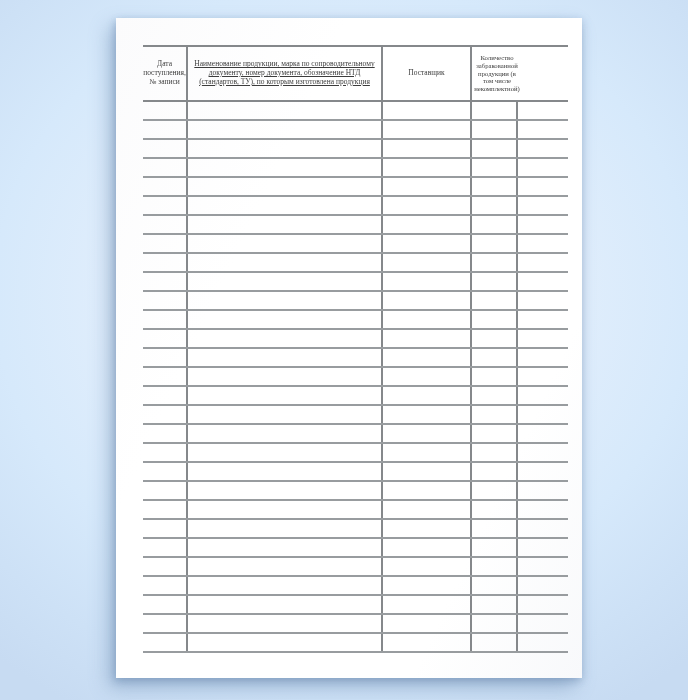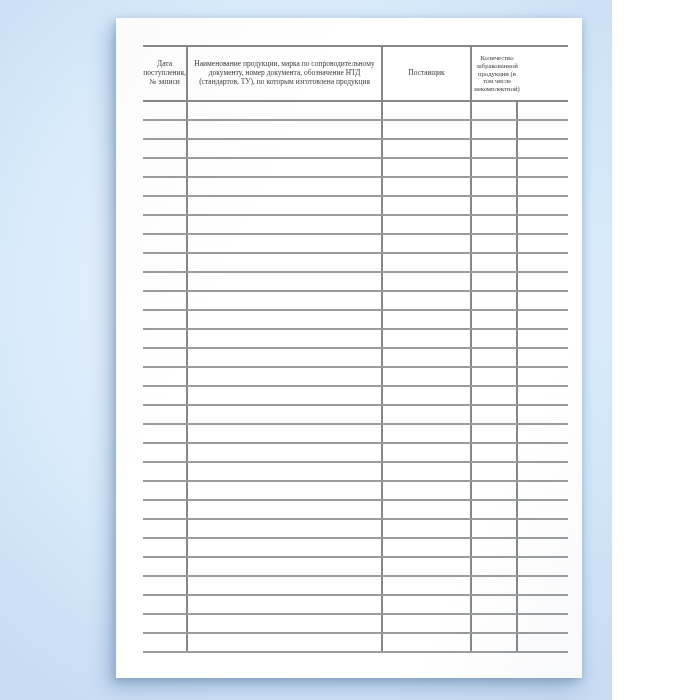--- a/index.html
+++ b/index.html
@@ -5,25 +5,26 @@
   html, body {
     margin: 0;
     padding: 0;
     width: 700px;
     height: 700px;
     overflow: hidden;
     font-family: "Liberation Serif", "DejaVu Serif", serif;
   }
   .scene {
     position: relative;
-    width: 612px;
+    width: 672px;
     height: 700px;
     background:
       radial-gradient(ellipse 78% 68% at 50% 42%,
         #eff6fe 0%, #e1eefc 40%, #d6e9fb 65%, #cde1f6 85%, #c7dbf2 100%);
+    padding-left: 16px;
   }
   .paper {
     position: absolute;
     left: 116px;
     top: 18px;
     width: 466px;
     height: 660px;
     background: linear-gradient(115deg, #fbfbfc 0%, #ffffff 30%, #ffffff 78%, #f8f9fb 100%);
     box-shadow:
       -7px 9px 18px rgba(96, 128, 168, 0.45),
@@ -73,21 +74,21 @@
   .body-cell:last-child { border-right: none; }
 </style>
 </head>
 <body>
 
 <div class="scene">
   <div class="paper">
     <div class="form-table">
       <div class="header-row">
           <div class="header-cell col-0" style="width: 45px;">Дата поступления, № записи</div>
-          <div class="header-cell col-1" style="width: 195px;">Наименование продукции, марка по сопроводительному документу, номер документа, обозначение НТД (стандартов, ТУ), по которым изготовлена продукция</div>
+          <div class="header-cell col-1" style="width: 195px; text-decoration: underline;">Наименование продукции, марка по сопроводительному документу, номер документа, обозначение НТД (стандартов, ТУ), по которым изготовлена продукция</div>
           <div class="header-cell col-2" style="width: 89px;">Поставщик</div>
           <div class="header-cell col-4" style="width: 50px;">Количество забракованной продукции (в том числе некомплектной)</div>
         </div>
       <div>
           <div class="body-row">
             <div class="body-cell col-0" style="width: 45px;"></div>
             <div class="body-cell col-1" style="width: 195px;"></div>
             <div class="body-cell col-2" style="width: 89px;"></div>
             <div class="body-cell col-3" style="width: 46px;"></div>
             <div class="body-cell col-4" style="width: 50px;"></div>

